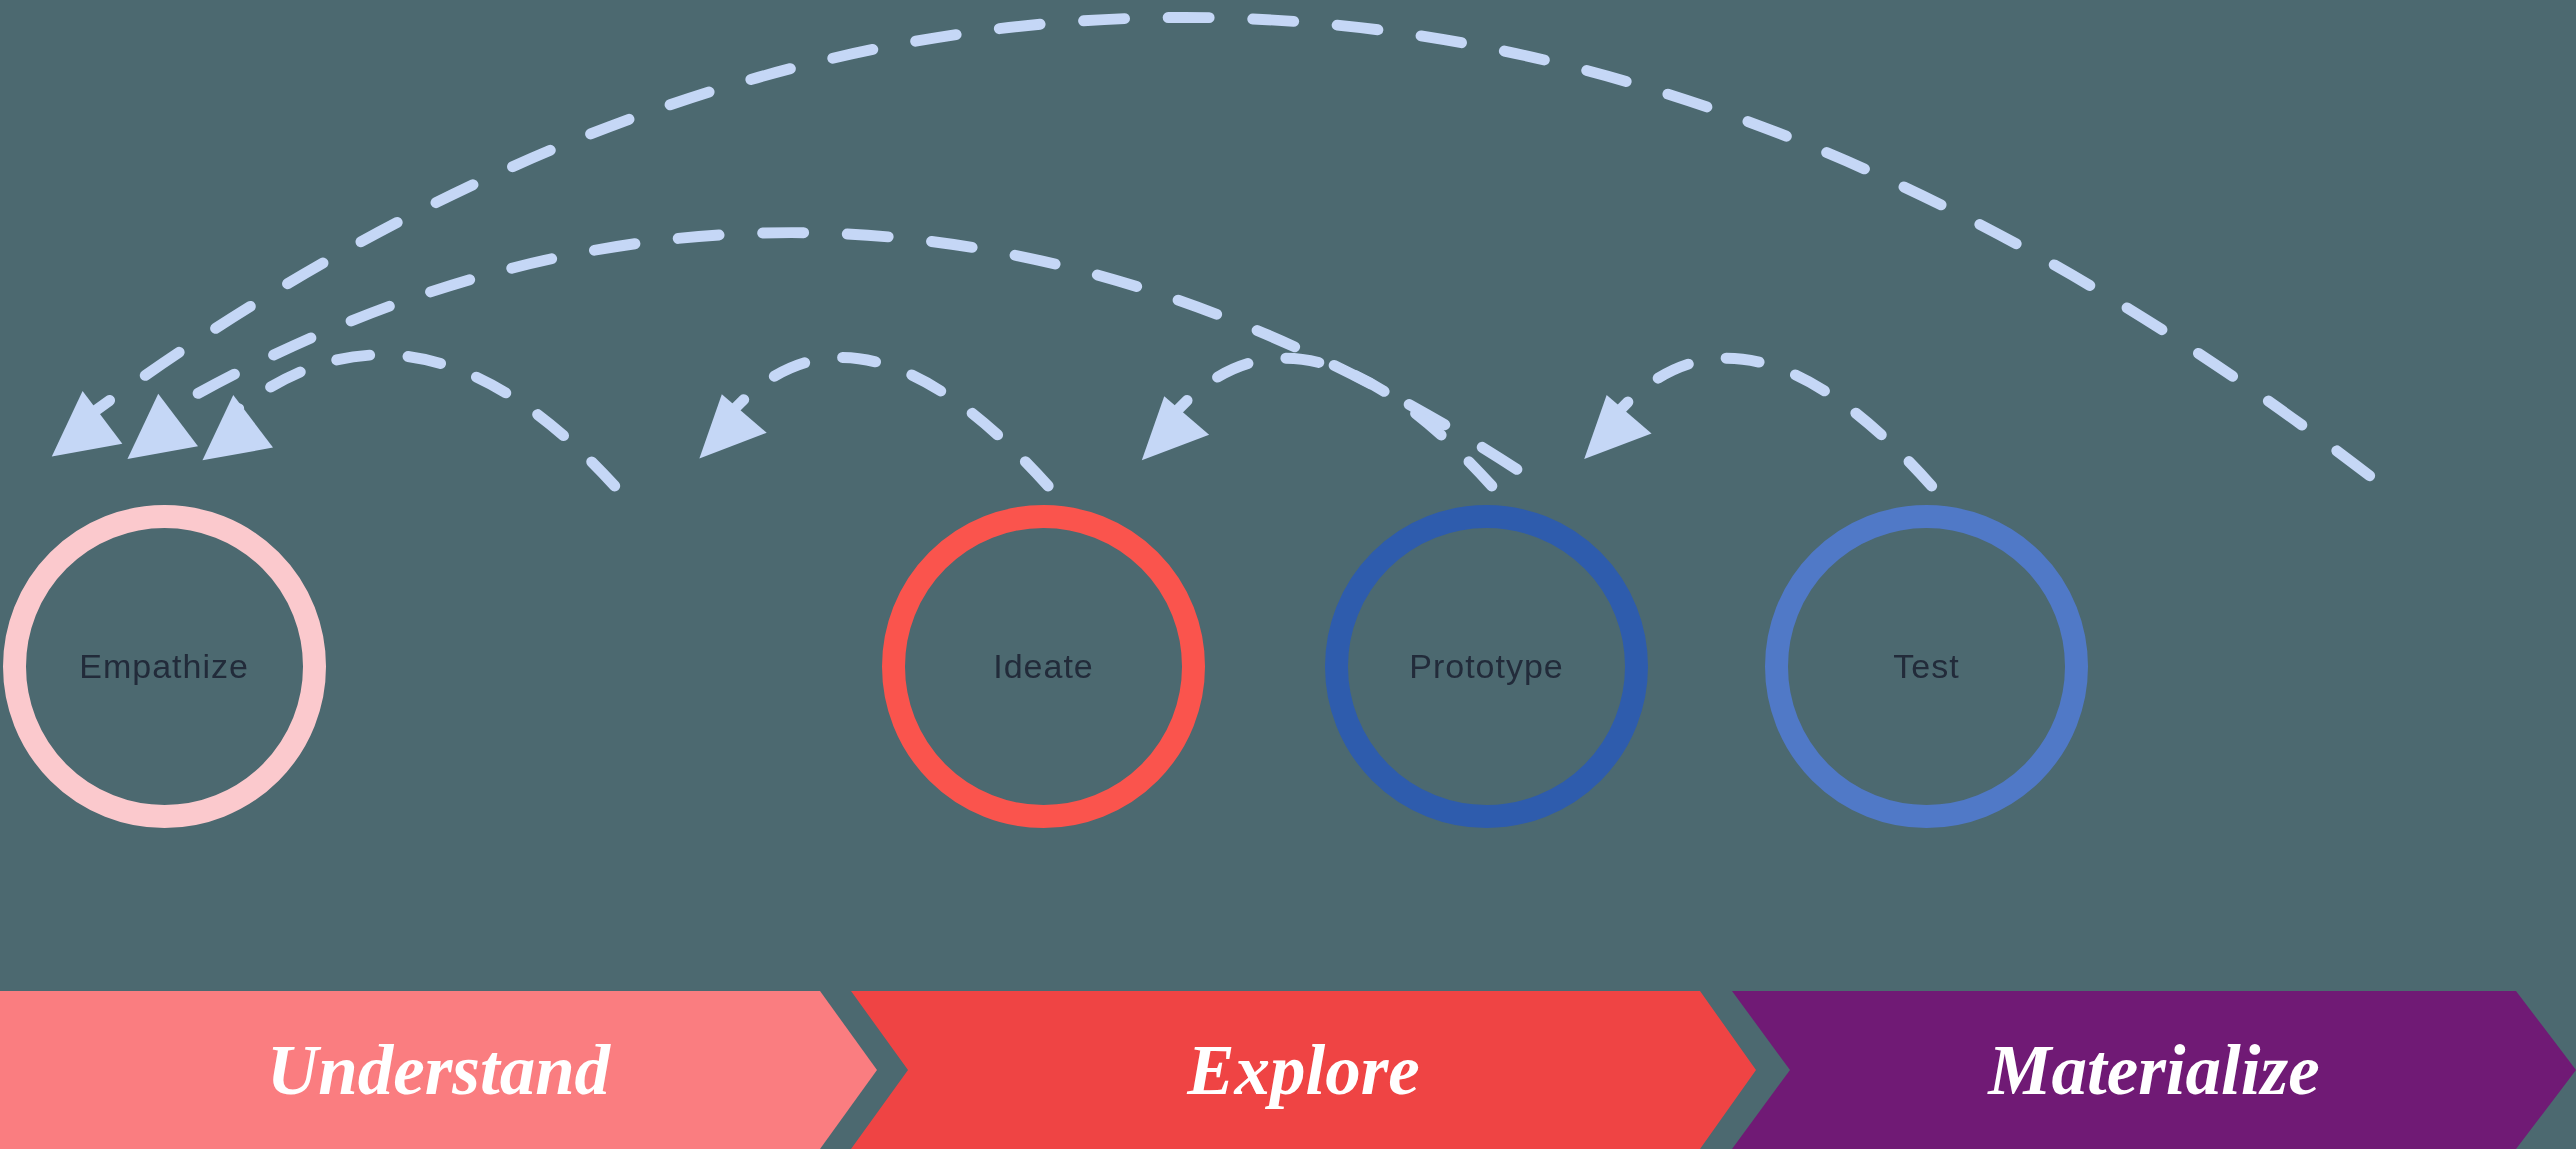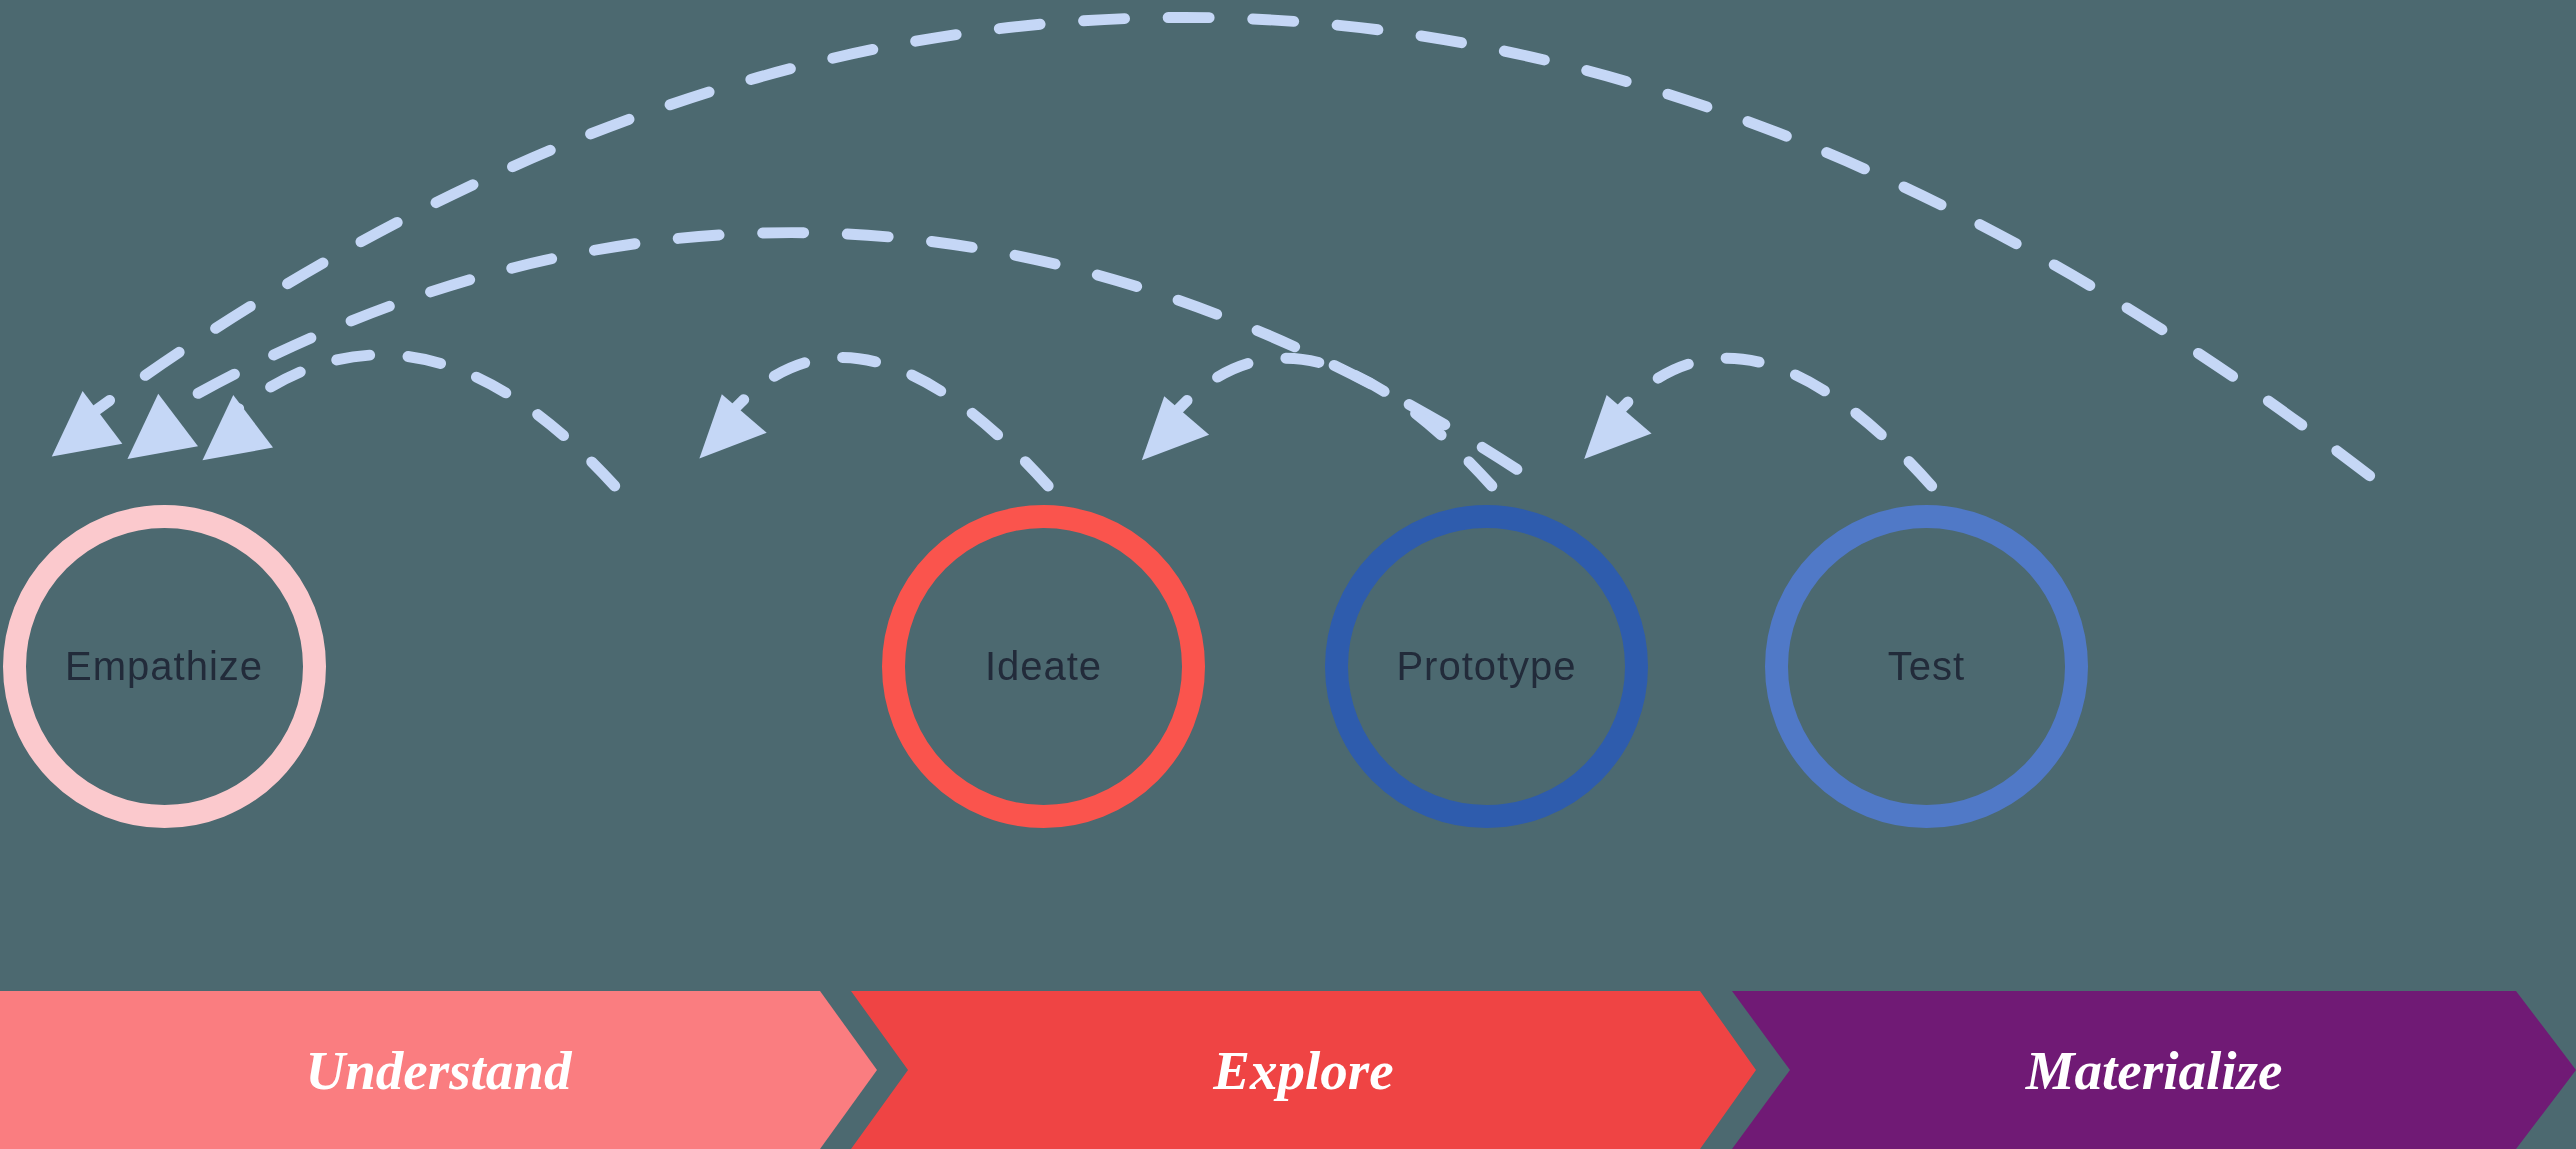--- a/index.html
+++ b/index.html
@@ -26,38 +26,38 @@
     width: 277px; height: 277px;
     border-style: solid;
     border-width: 23px;
     border-radius: 50%;
     top: 505px;
     display: flex;
     align-items: center;
     justify-content: center;
   }
   .stage-label {
-    font-size: 40px;
+    font-size: 34px;
     letter-spacing: 1px;
     color: #222B3A;
     white-space: nowrap;
   }
   .phase {
     position: absolute;
     top: 991px;
     height: 158px;
     display: flex;
     align-items: center;
     justify-content: center;
   }
   .phase-label {
     font-family: "Liberation Serif", serif;
     font-style: italic;
     font-weight: 700;
-    font-size: 55px;
+    font-size: 71px;
     color: #FFFFFF;
     white-space: nowrap;
   }
   .phase-understand {
     left: 0; width: 877px;
     clip-path: polygon(0px 0px, 820px 0px, 877px 79px, 820px 158px, 0px 158px);
   }
   .phase-explore {
     left: 851px; width: 905px;
     clip-path: polygon(0px 0px, 849px 0px, 905px 79px, 849px 158px, 0px 158px, 57px 79px);

